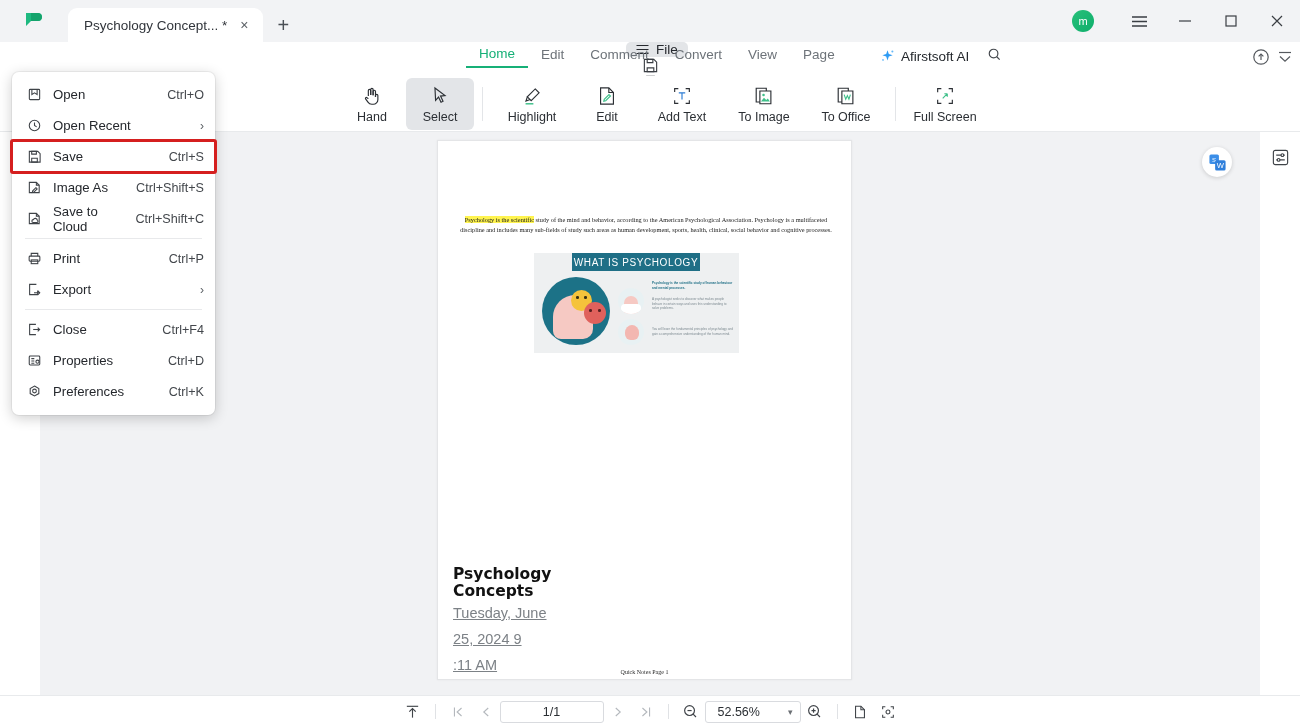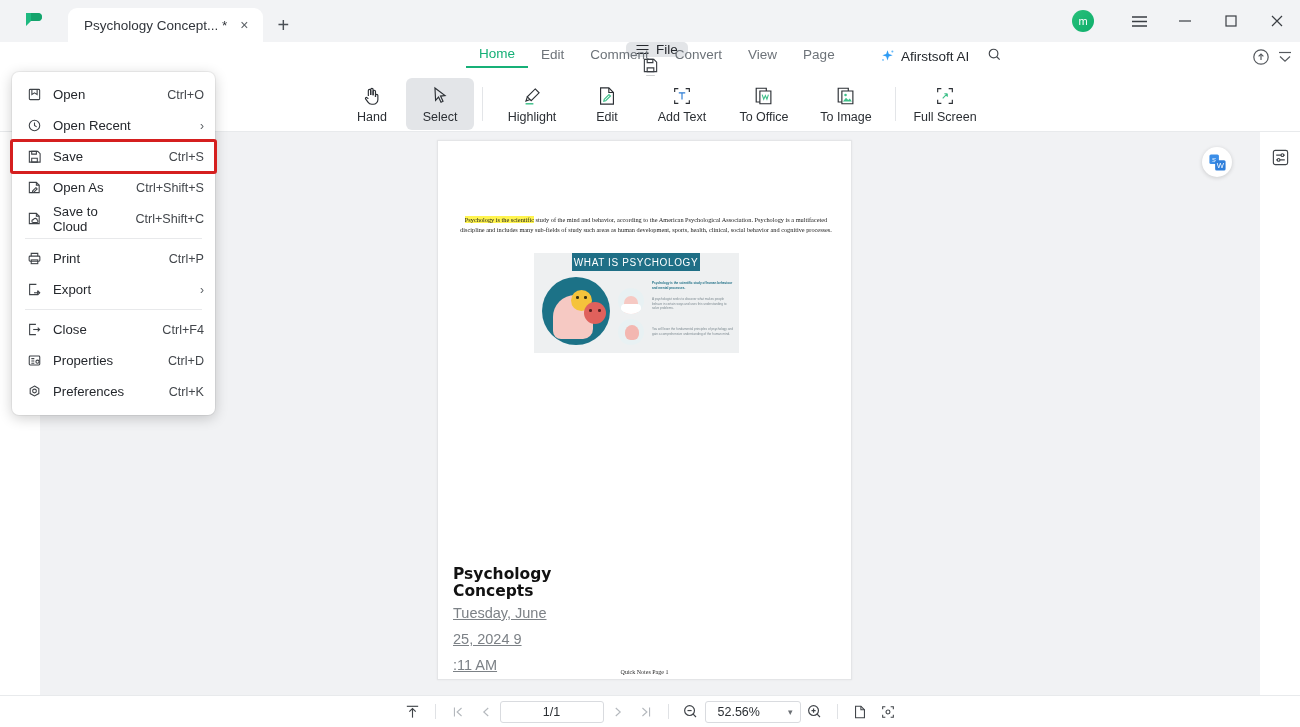--- a/index.html
+++ b/index.html
@@ -364,33 +364,33 @@
           <path d="M4 7.5V4h4M20 7.5V4h-4M4 16.5V20h4M20 16.5V20h-4"></path>
           <path d="M8.5 8.6h7M12 8.6v7.2" stroke="#2b7bd4"></path>
         </svg>
         <span class="tool-lbl">Add Text</span>
       </div>
 
       <div class="tool wide">
         <svg width="22" height="22" viewBox="0 0 24 24" fill="none">
           <path d="M3.5 3.5h11v15h-11z" stroke="#2b2f34" stroke-width="1.25"></path>
           <path d="M7.5 6.5h12v14h-12z" stroke="#2b2f34" stroke-width="1.25" fill="#fff"></path>
-          <path d="M10 10.5l1.7 5 1.8-4 1.7 4 1.6-5" stroke="#3fc08a" stroke-width="1.2"></path>
-        </svg>
-        <span class="tool-lbl">To Office</span>
+          <circle cx="11.5" cy="11" r="1.4" fill="#3fc08a"></circle>
+          <path d="M8.6 18l3.4-4.2 2.4 2.6 1.8-1.8 2.2 3.4z" fill="#3fc08a"></path>
+        </svg>
+        <span class="tool-lbl">To Image</span>
       </div>
 
       <div class="tool wide">
         <svg width="22" height="22" viewBox="0 0 24 24" fill="none">
           <path d="M3.5 3.5h11v15h-11z" stroke="#2b2f34" stroke-width="1.25"></path>
           <path d="M7.5 6.5h12v14h-12z" stroke="#2b2f34" stroke-width="1.25" fill="#fff"></path>
-          <circle cx="11.5" cy="11" r="1.4" fill="#3fc08a"></circle>
-          <path d="M8.6 18l3.4-4.2 2.4 2.6 1.8-1.8 2.2 3.4z" fill="#3fc08a"></path>
-        </svg>
-        <span class="tool-lbl">To Image</span>
+          <path d="M10 10.5l1.7 5 1.8-4 1.7 4 1.6-5" stroke="#3fc08a" stroke-width="1.2"></path>
+        </svg>
+        <span class="tool-lbl">To Office</span>
       </div>
 
       <div class="tool-sep"></div>
 
       <div class="tool wide">
         <svg width="22" height="22" viewBox="0 0 24 24" fill="none" stroke="#2b2f34" stroke-width="1.25">
           <path d="M4 8V4h4M20 8V4h-4M4 16v4h4M20 16v4h-4"></path>
           <path d="M9.5 14.5l5-5M14.5 9.5h-3.2M14.5 9.5v3.2" stroke="#3fc08a"></path>
         </svg>
         <span class="tool-lbl">Full Screen</span>
@@ -574,21 +574,21 @@
     </div>
 
     <div class="mi">
       <span class="mi-ic">
         <svg width="15" height="15" viewBox="0 0 16 16" fill="none" stroke="#3f4348" stroke-width="1.15">
           <path d="M2.5 2.5h7.5l3 3v8h-10.5z"></path>
             <path d="M10 2.5v3h3"></path>
             <path d="M9.5 8.2l1.3 1.3-3.4 3.4-1.7.4.4-1.7z"></path>
         </svg>
       </span>
-      <span class="mi-label">Open As</span>
+      <span class="mi-label">Image As</span>
       <span class="mi-key">Ctrl+Shift+S</span>
     </div>
 
     <div class="mi">
       <span class="mi-ic">
         <svg width="15" height="15" viewBox="0 0 16 16" fill="none" stroke="#3f4348" stroke-width="1.15">
           <path d="M2.5 2.5h7.5l3 3v8h-10.5z"></path>
             <path d="M10 2.5v3h3"></path>
           <path d="M6.6 12.2a1.5 1.5 0 0 1 .2-3 2.2 2.2 0 0 1 4.2.6 1.3 1.3 0 0 1-.2 2.4z"></path>
         </svg>

